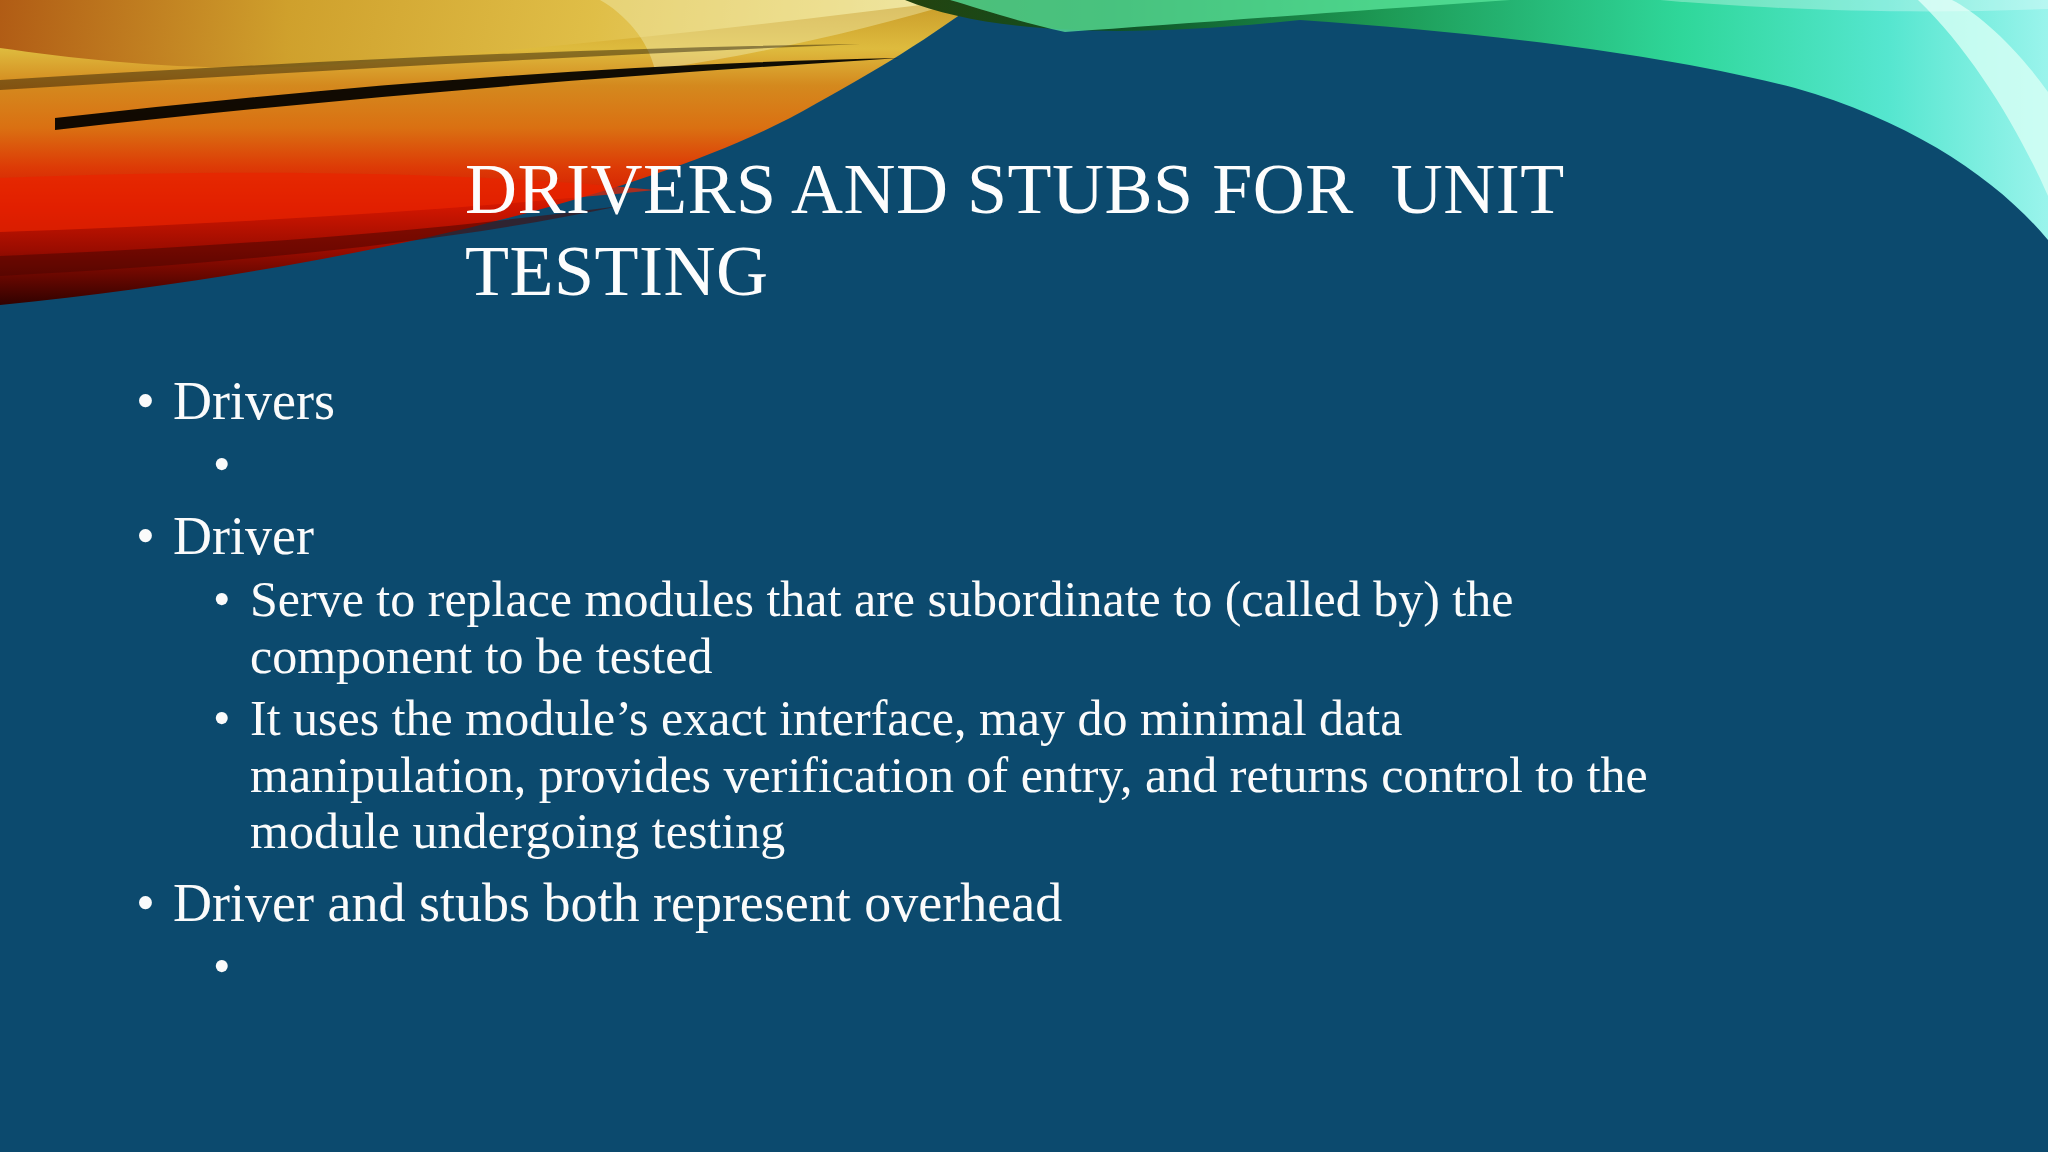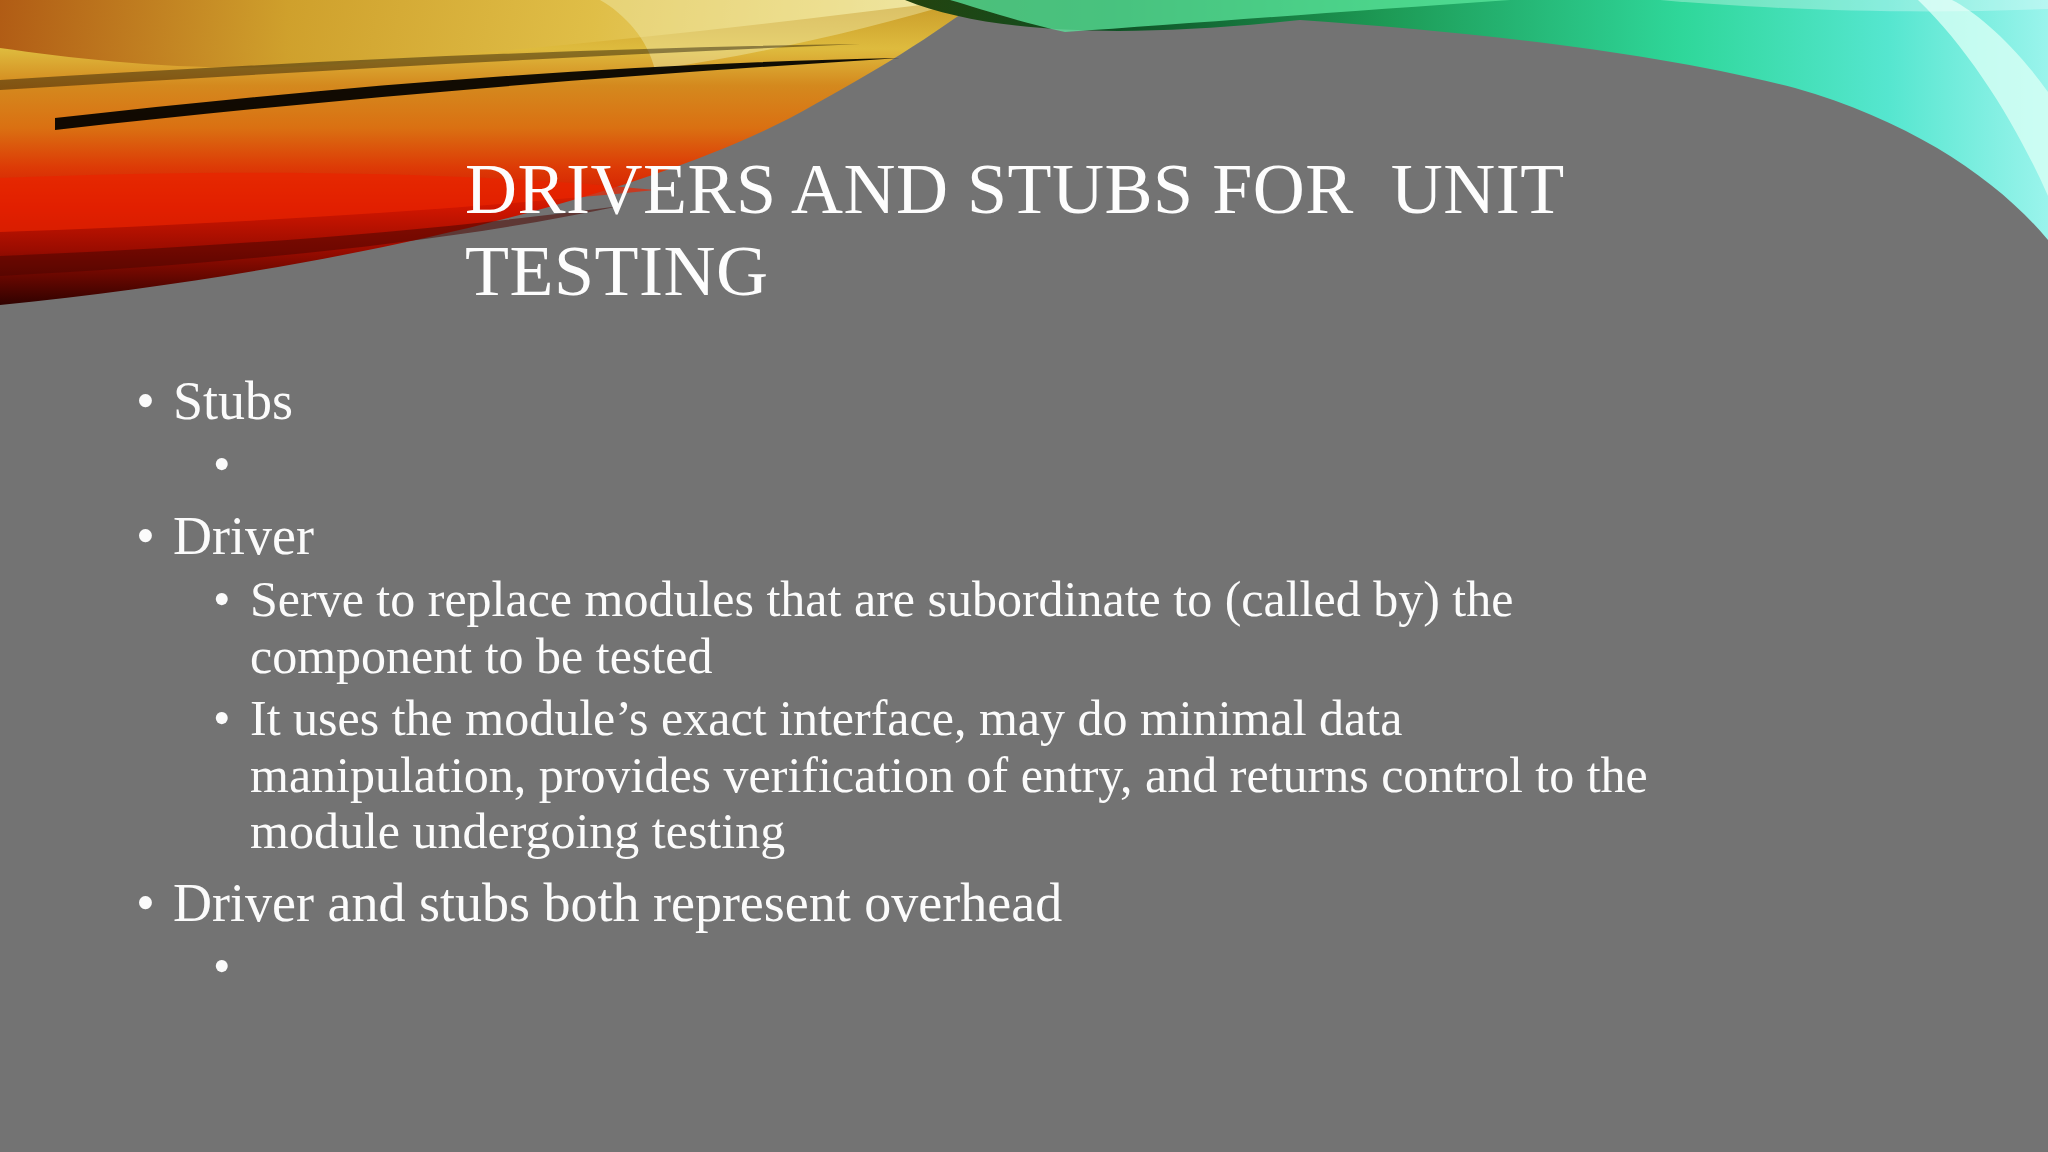--- a/index.html
+++ b/index.html
@@ -4,21 +4,21 @@
 <style>
   html, body {
     margin: 0;
     padding: 0;
     background: #000;
   }
   .slide {
     position: relative;
     width: 2048px;
     height: 1152px;
-    background: #737373;
+    background: #0c4a6e;
     overflow: hidden;
     font-family: "Liberation Serif", "DejaVu Serif", serif;
   }
   .wave {
     position: absolute;
     top: 0;
     left: 0;
     display: block;
   }
   .title {
@@ -113,21 +113,21 @@
     <path d="M1660,0 H2048 V9 C 1905,15 1765,9 1660,0 Z" fill="#ffffff" opacity="0.3"></path>
   </svg>
 
   <div class="title">DRIVERS AND STUBS FOR  UNIT
 TESTING</div>
 
   <div class="content">
 
     <div class="item l1">
       <span class="bullet">•</span>
-      <span class="text">Stubs</span>
+      <span class="text">Drivers</span>
     </div>
 
     <div class="item l2">
       <span class="bullet">•</span>
     </div>
 
     <div class="item l1">
       <span class="bullet">•</span>
       <span class="text">Driver</span>
     </div>

